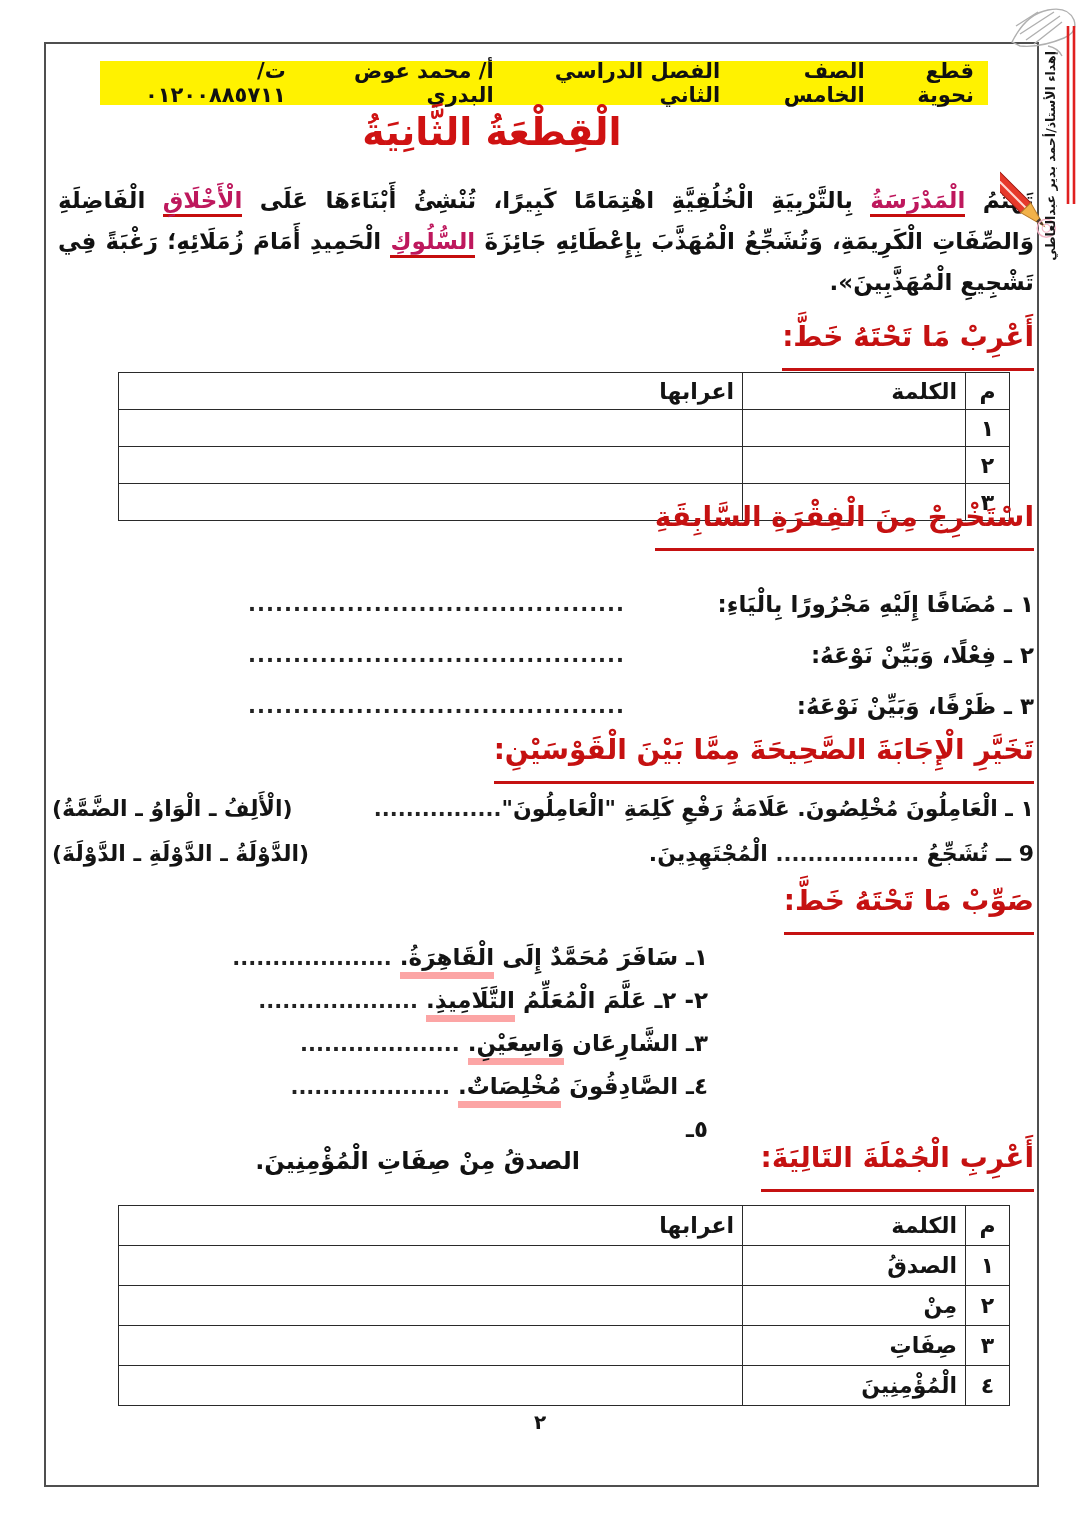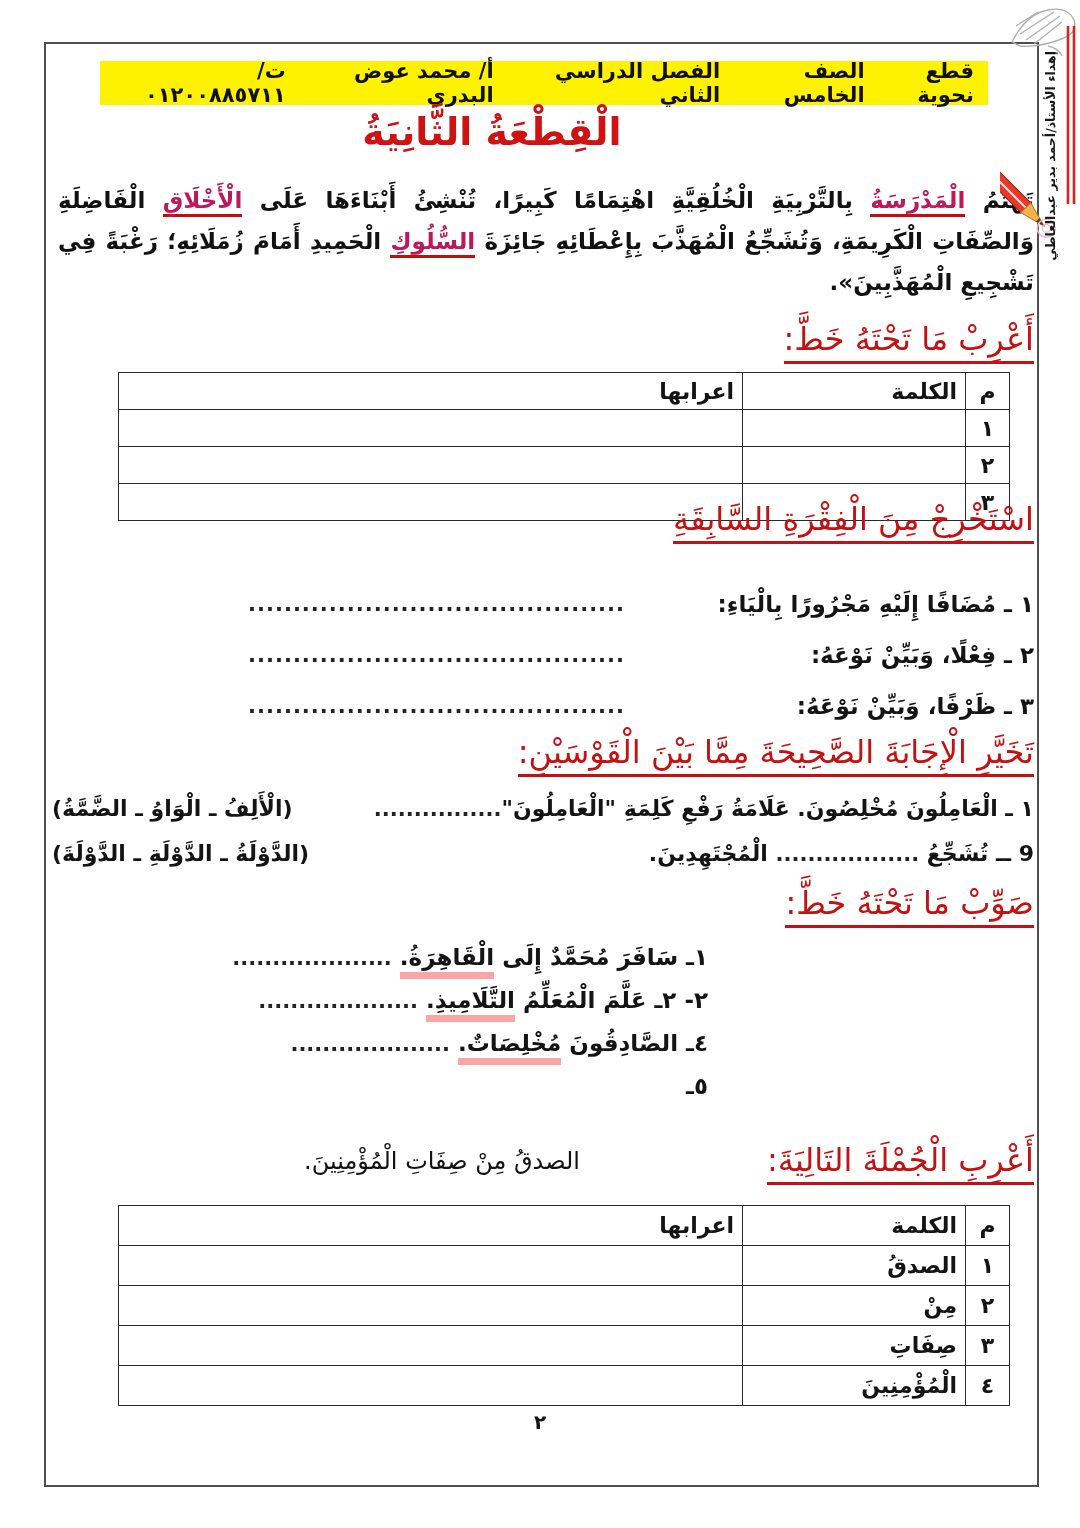--- a/index.html
+++ b/index.html
@@ -14,22 +14,22 @@
         display:flex;flex-direction:row;direction:rtl;align-items:center;justify-content:space-between;
         padding:0 14px;box-sizing:border-box;font-weight:800;font-size:21px;color:#111;}
   
   .ptitle{position:absolute;left:0;top:110px;width:984px;text-align:center;color:#cf1212;
           font-size:38px;font-weight:900;letter-spacing:1px;}
   
   .para{position:absolute;top:180px;right:46px;width:976px;direction:rtl;text-align:justify;
         font-size:23px;font-weight:800;line-height:1.78;color:#121212;}
   .rw{color:#be185d;border-bottom:3px solid #c50d0d;padding-bottom:1px;}
   
-  .h{position:absolute;right:46px;direction:rtl;color:#c51111;font-weight:400;font-size:32px;
-     border-bottom:3px solid #c51111;padding-bottom:3px;white-space:nowrap;}
+  .h{position:absolute;right:46px;direction:rtl;color:#c51111;font-weight:700;font-size:28px;
+     border-bottom:3px solid #c51111;padding-bottom:15px;white-space:nowrap;}
   
   table.wtab{position:absolute;left:118px;width:892px;border-collapse:collapse;direction:rtl;
              font-size:22px;font-weight:800;}
   table.wtab th,table.wtab td{border:1.7px solid #2a2a2a;padding:2px 8px;box-sizing:border-box;}
   table.wtab th{text-align:right;}
   .colM{width:44px;text-align:center !important;}
   .colW{width:223px;}
   table.wtab td.num{text-align:center;}
   table.wtab td.word{text-align:right;}
   #t1{top:372px;} #t1 tr{height:37px;} 
@@ -40,21 +40,21 @@
   .dots{direction:ltr;unicode-bidi:isolate;font-weight:700;font-size:21px;letter-spacing:1px;color:#222;white-space:nowrap;}
   
   .chlist{position:absolute;top:786px;left:52px;right:46px;direction:rtl;font-weight:800;font-size:22px;}
   .chrow{display:flex;direction:rtl;justify-content:space-between;align-items:center;height:45px;white-space:nowrap;}
   
   .colist{position:absolute;top:936px;right:372px;direction:rtl;text-align:right;font-weight:800;font-size:23px;}
   .corow{line-height:42px;white-space:nowrap;}
   .uw{border-bottom:7px solid #fca5a5;padding-bottom:2px;}
   
   .sentence{position:absolute;top:1147px;left:250px;width:330px;direction:rtl;text-align:right;
-            font-weight:400;font-size:24px;color:#121212;}
+            font-weight:700;font-size:24px;color:#121212;}
   .pageno{position:absolute;top:1410px;left:0;width:1080px;text-align:center;font-size:20px;font-weight:700;}
   
   .dedication{position:absolute;left:966px;top:128px;width:176px;height:22px;
               transform:rotate(-90deg);transform-origin:center;direction:rtl;text-align:center;
               font-size:12.5px;font-weight:800;color:#171717;white-space:nowrap;}
   .decor{position:absolute;left:1000px;top:0;width:80px;height:290px;}
 </style>
 </head>
 <body>
 
@@ -123,20 +123,21 @@
   <div class="chrow">
     <span><span>9 ــ تُشَجِّعُ </span><span class="dots">..................</span><span> الْمُجْتَهِدِينَ.</span></span>
     <span>(الدَّوْلَةُ ـ الدَّوْلَةِ ـ الدَّوْلَةَ)</span>
   </div>
 </div>
 
 <div class="h" style="top:884px;">صَوِّبْ مَا تَحْتَهُ خَطَّ:</div>
 <div class="colist">
   <div class="corow"><span>١ـ سَافَرَ مُحَمَّدٌ إِلَى </span><span class="uw">الْقَاهِرَةُ.</span> <span class="dots">....................</span></div>
   <div class="corow"><span>٢- ٢ـ عَلَّمَ الْمُعَلِّمُ </span><span class="uw">التَّلَامِيذِ.</span> <span class="dots">....................</span></div>
+  <div class="corow"><span>٣ـ الشَّارِعَان </span><span class="uw">وَاسِعَيْنِ.</span> <span class="dots">....................</span></div>
   <div class="corow"><span>٤ـ الصَّادِقُونَ </span><span class="uw">مُخْلِصَاتٌ.</span> <span class="dots">....................</span></div>
   <div class="corow"><span>٥ـ</span></div>
 </div>
 
 <div class="h" style="top:1141px;">أَعْرِبِ الْجُمْلَةَ التَالِيَةَ:</div>
 <div class="sentence">الصدقُ مِنْ صِفَاتِ الْمُؤْمِنِينَ.</div>
 <table class="wtab" id="t2">
   <tbody>
       <tr>
     <th class="colM">م</th>

